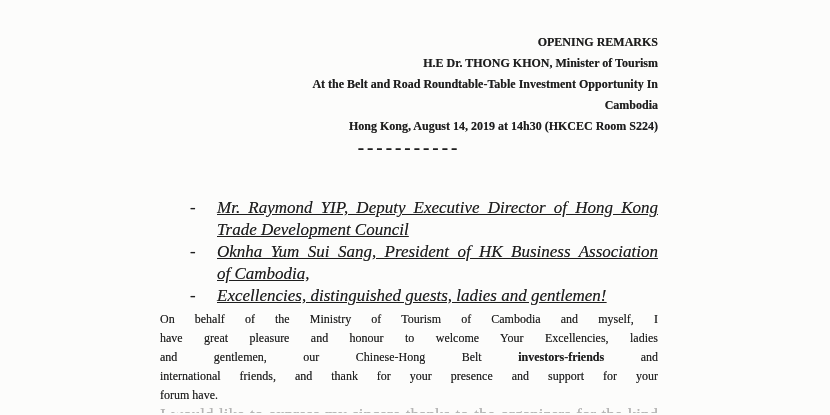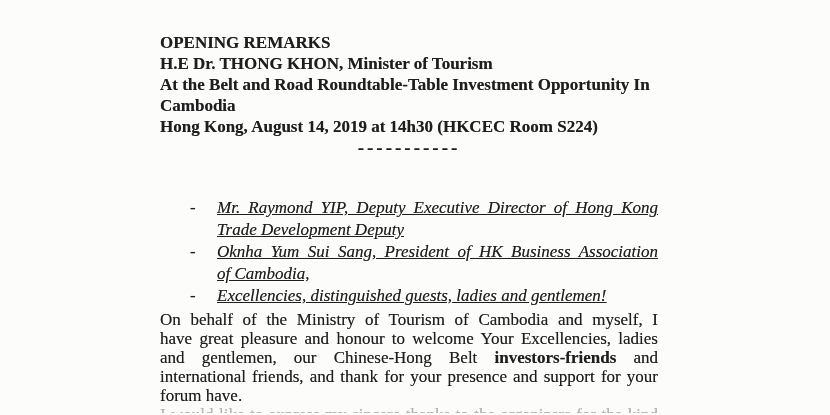--- a/index.html
+++ b/index.html
@@ -16,23 +16,23 @@
     position: absolute;
     left: 160px;
     top: 0;
     width: 498px;
   }
   
   .doc { text-shadow: 0 0 0.45px rgba(20,20,20,0.55); }
 
   .header {
     margin-top: 32px;
-    text-align: left;
+    text-align: right;
     font-weight: bold;
-    font-size: 17px;
+    font-size: 12px;
     line-height: 21px;
   }
   .header .hline { white-space: nowrap; }
 
   .separator {
     text-align: center;
     font-weight: bold;
     font-size: 19px;
     line-height: 22px;
     letter-spacing: 3px;
@@ -53,21 +53,21 @@
   }
   .sal-item .sal-text { flex: 1 1 auto; min-width: 0; text-decoration: underline; }
 
   .jline {
     text-align: justify;
     text-align-last: justify;
   }
 
   .paragraph {
     margin-top: 3px;
-    font-size: 17px;
+    font-size: 12px;
     line-height: 19px;
   }
 
   .partial-line {
     height: 8px;
     overflow: hidden;
     font-size: 17px;
     line-height: 19px;
     opacity: 0.5;
     filter: blur(0.4px);
@@ -89,21 +89,21 @@
     </div>
 
     <div class="separator">-----------</div>
 
     <div class="salutations">
 
       <div class="sal-item">
         <span class="dash">-</span>
         <div class="sal-text">
           <div class="jline">Mr. Raymond YIP, Deputy Executive Director of Hong Kong</div>
-          <div>Trade Development Deputy</div>
+          <div>Trade Development Council</div>
         </div>
       </div>
 
       <div class="sal-item">
         <span class="dash">-</span>
         <div class="sal-text">
           <div class="jline">Oknha Yum Sui Sang, President of HK Business Association</div>
           <div>of Cambodia,</div>
         </div>
       </div>

